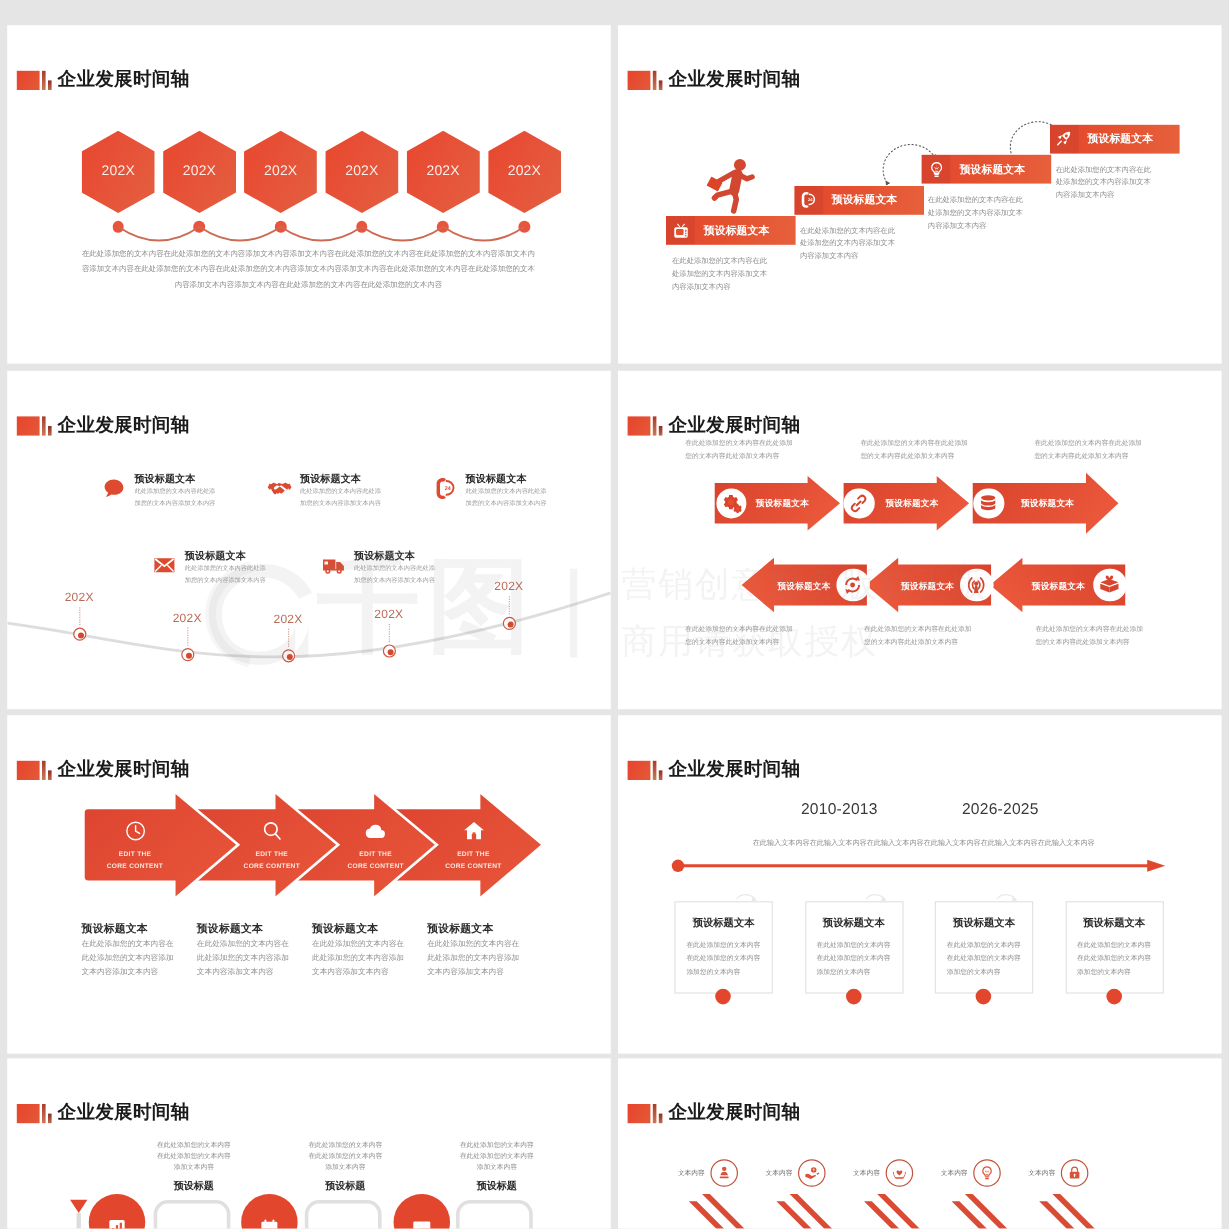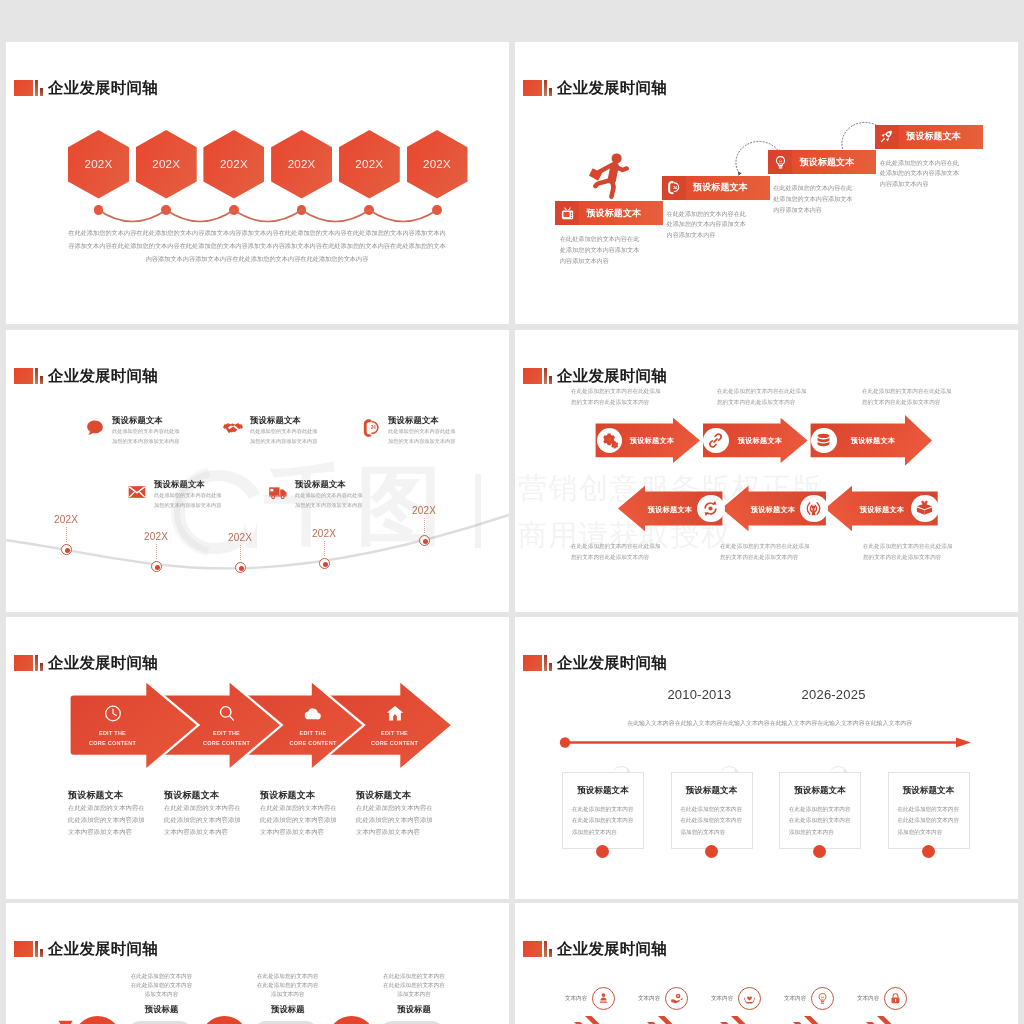--- a/index.html
+++ b/index.html
@@ -1,18 +1,18 @@
 <!DOCTYPE html>
 <html><head>
 <meta charset="utf-8">
 <style>
   html,body{margin:0;padding:0;}
   body{width:1024px;height:1024px;background:#e5e5e5;overflow:hidden;
        font-family:"Liberation Sans",sans-serif;-webkit-font-smoothing:antialiased;}
-  #page{position:relative;width:1024px;height:720px;margin-top:21px;}
+  #page{position:relative;width:1024px;height:720px;}
   .slide{position:absolute;width:503px;height:282px;background:#fff;overflow:hidden;}
 
   
   .stitle{position:absolute;left:8px;top:38px;display:flex;align-items:flex-end;height:16px;}
   .stitle .bk{width:19px;height:16px;background:linear-gradient(120deg,#e8432c 0%,#e25a38 100%);}
   .stitle .bar1{width:3px;height:16px;margin-left:2px;background:linear-gradient(180deg,#aa3a2c 0%,#c87a55 100%);}
   .stitle .bar2{width:3px;height:8px;margin-left:2px;background:linear-gradient(180deg,#8f2c26 0%,#bb6b4d 100%);}
   .stitle .txt{margin-left:5px;font-size:15.5px;font-weight:bold;color:#1b1b1b;line-height:15.5px;
                letter-spacing:.2px;position:relative;top:-0.5px;}
 

